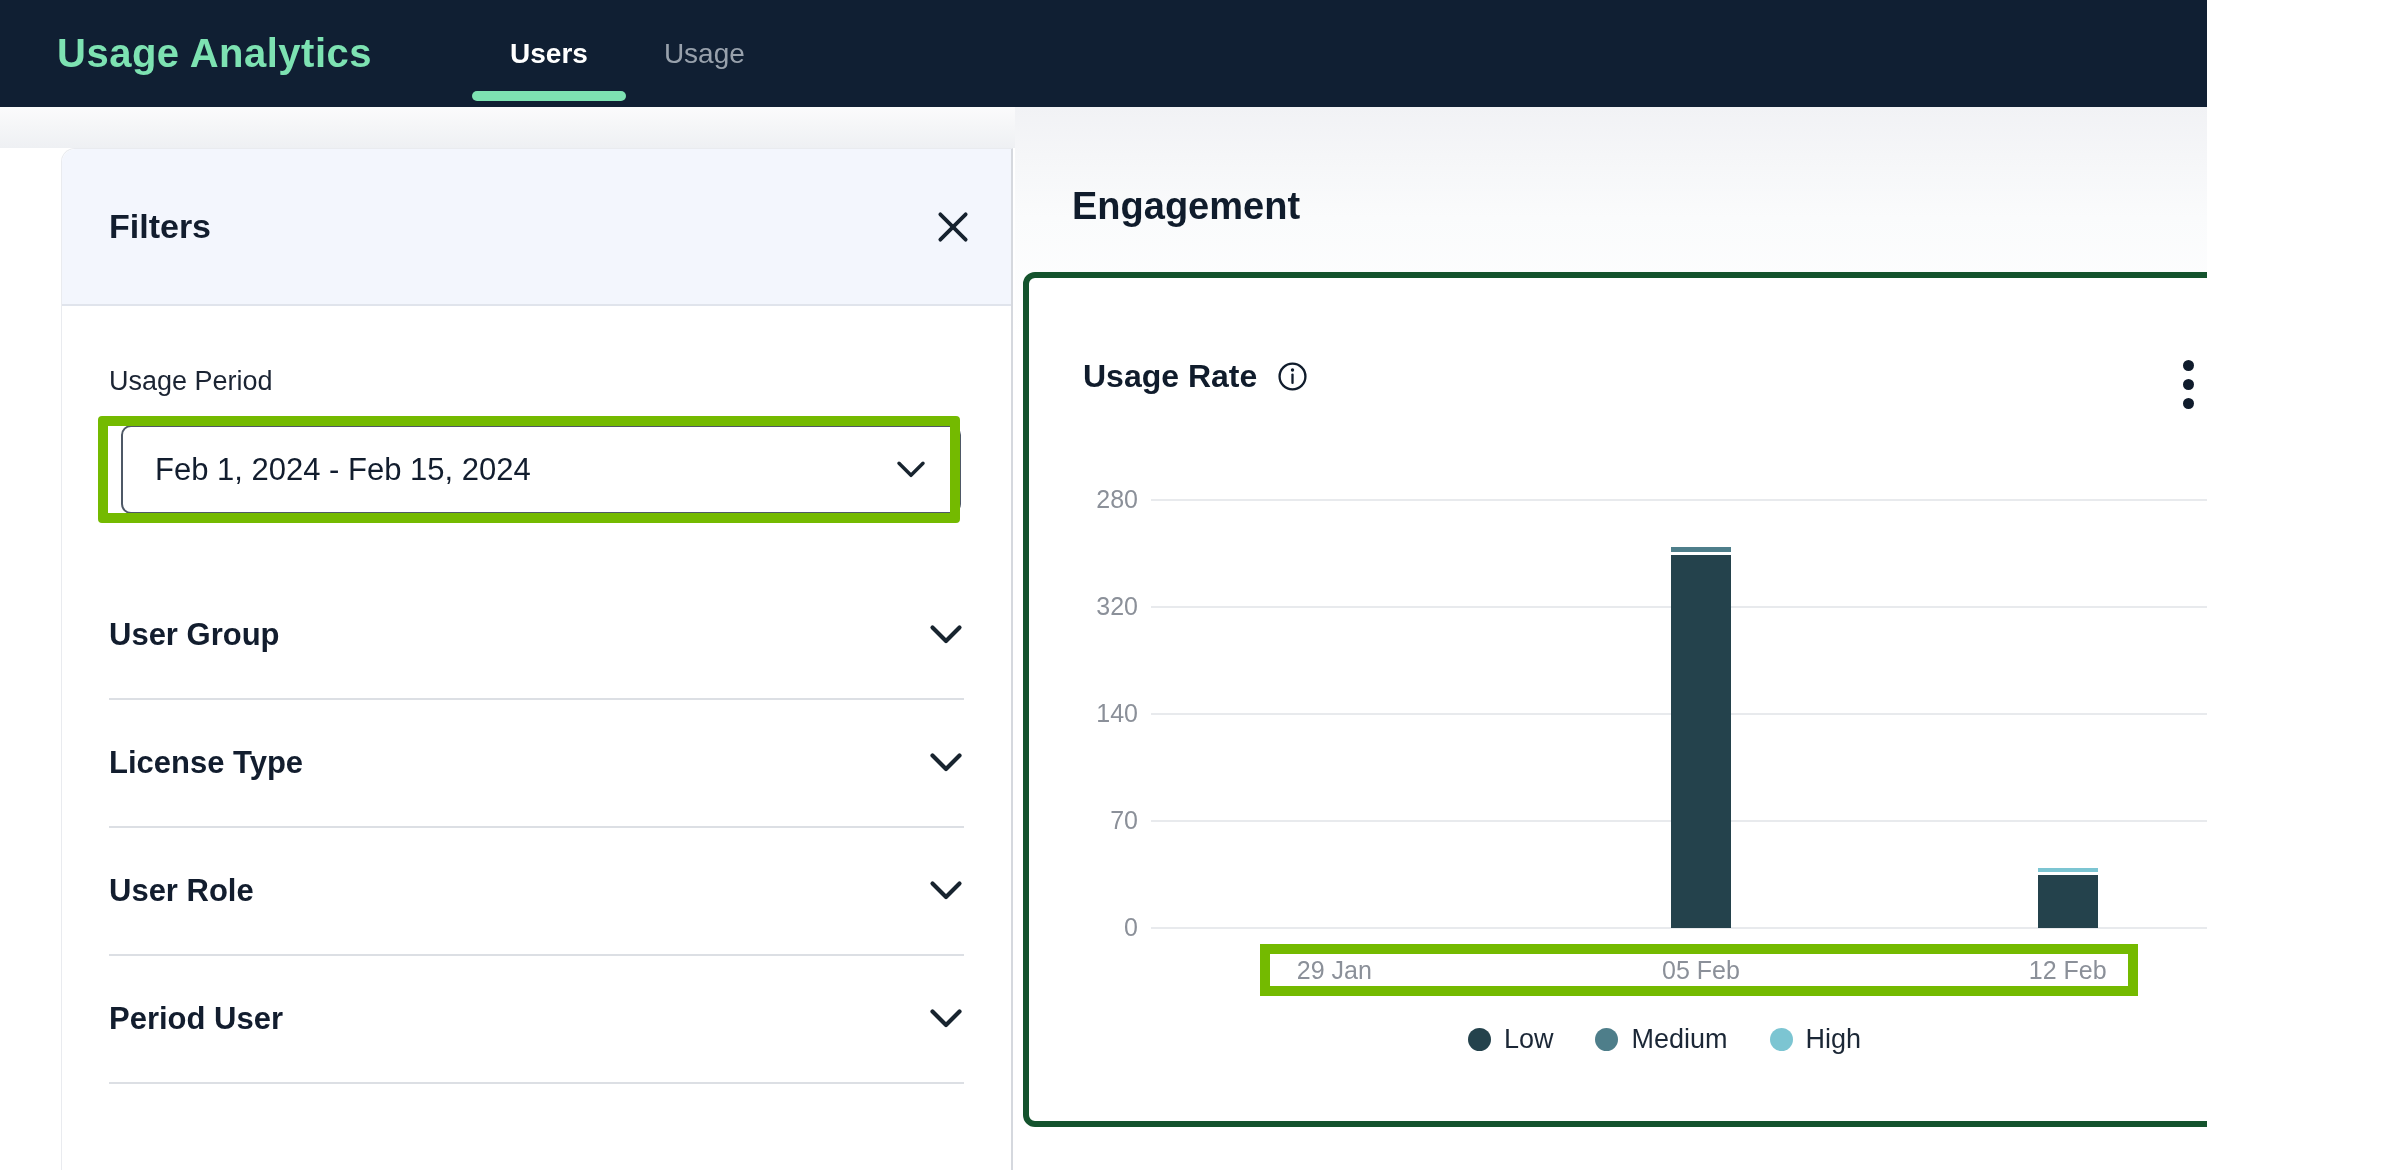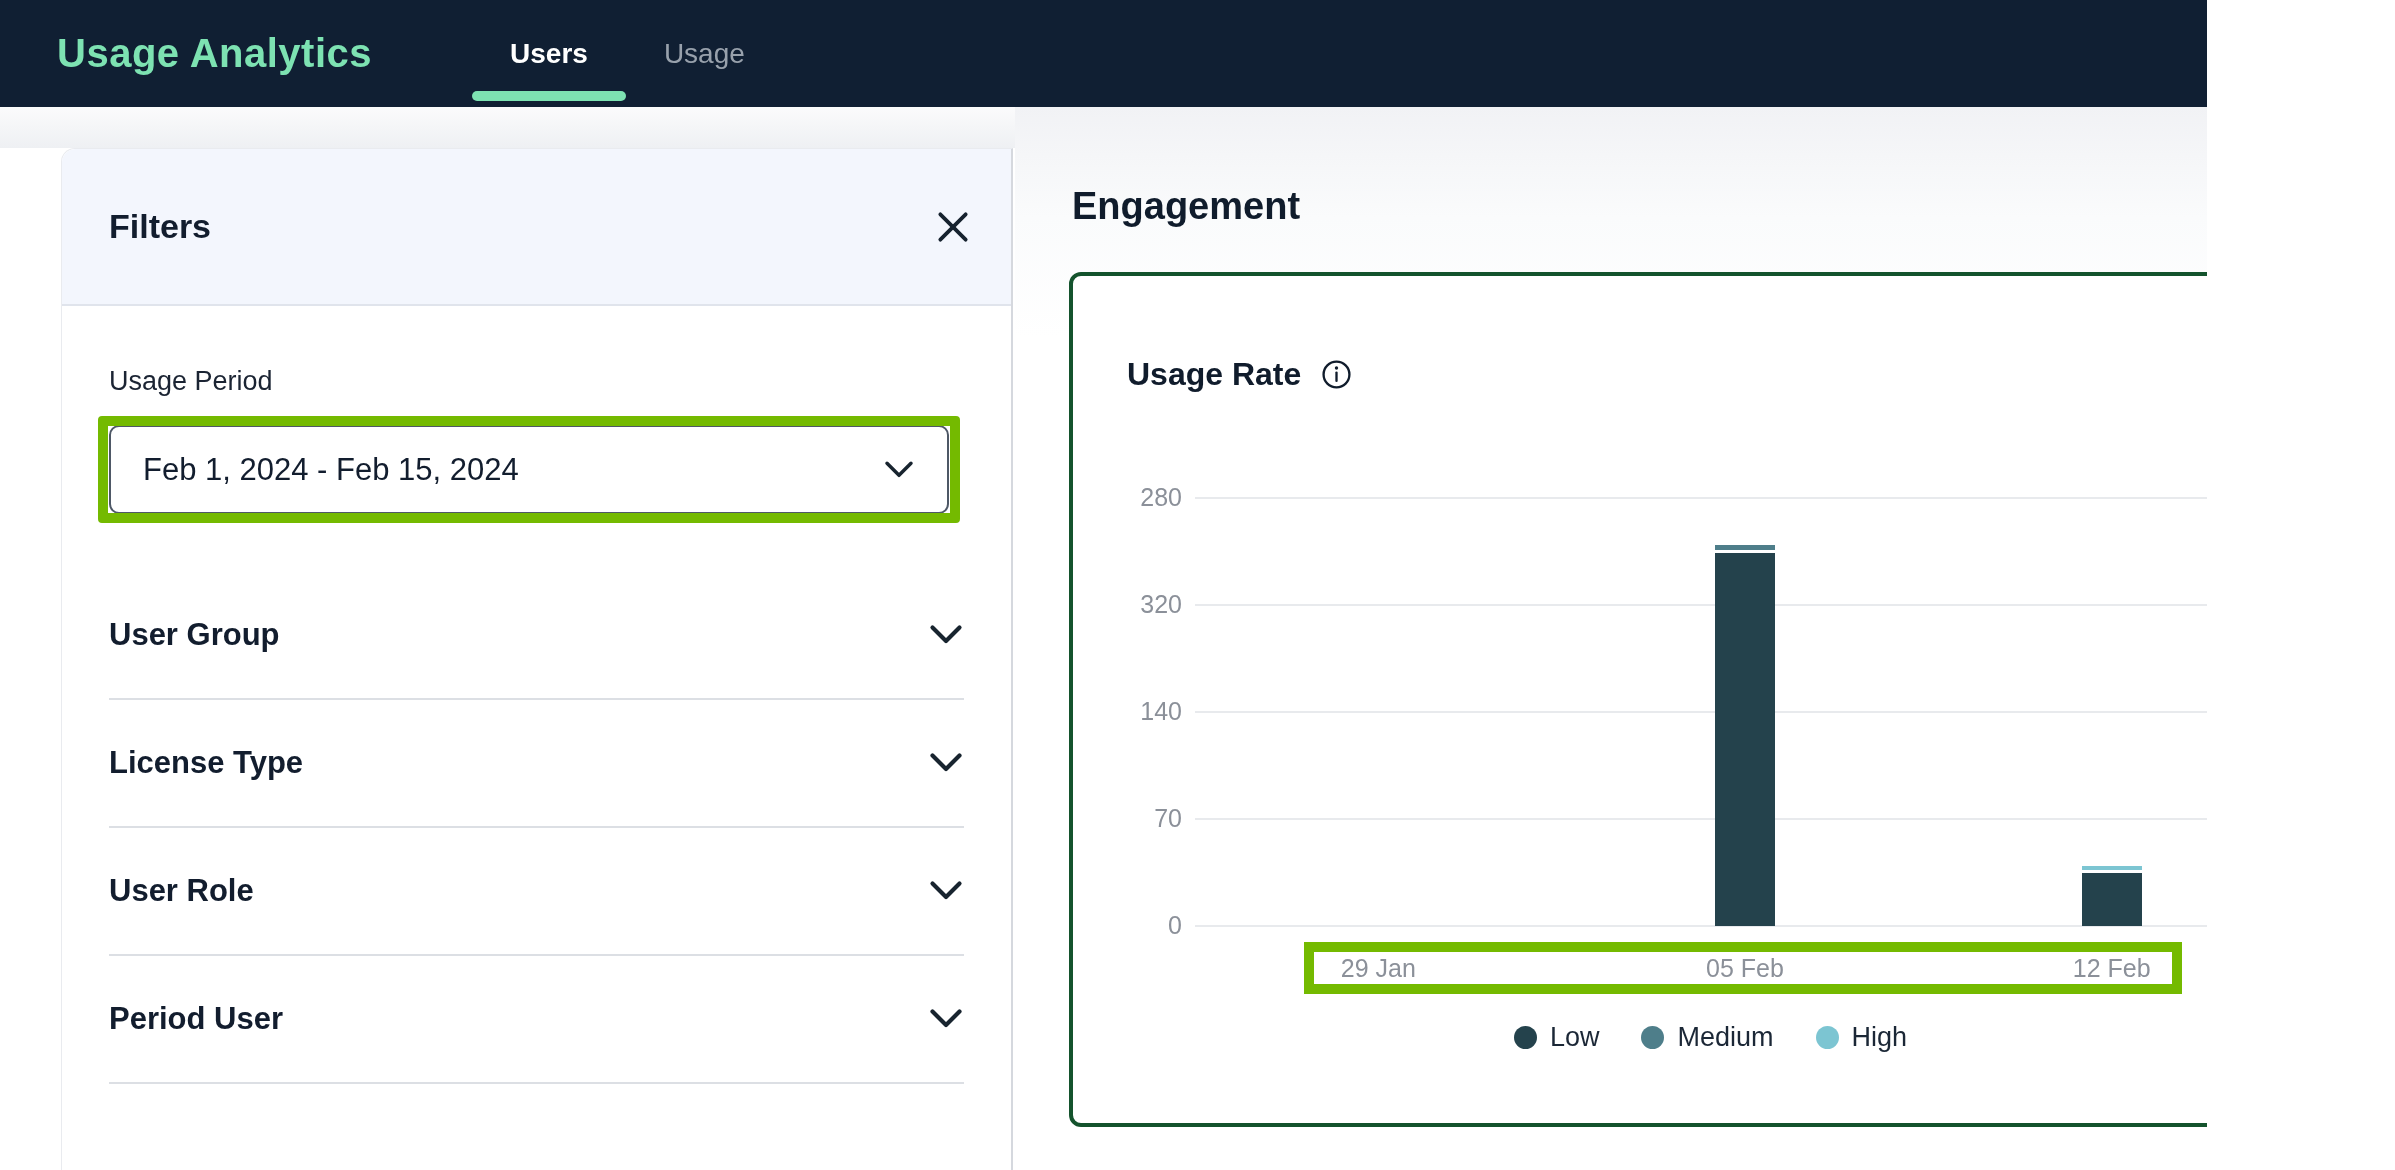--- a/index.html
+++ b/index.html
@@ -24,38 +24,38 @@
   .drawer { position:absolute; left:61px; top:148px; width:952px; height:1022px;
     background:#ffffff; border-right:2px solid #d5d8de; border-radius:14px 0 0 0;
     border-top:1px solid #e9ebef; border-left:1px solid #e9ebef; }
   .drawer-header { height:157px; background:#f3f6fd; border-bottom:2px solid #e0e4ec;
     border-radius:14px 0 0 0; display:flex; align-items:center; justify-content:space-between;
     padding:0 36px 0 47px; }
   .drawer-title { font-size:34px; font-weight:bold; color:#121d2e; }
   .close-btn { width:44px; height:44px; display:flex; align-items:center; justify-content:center; cursor:pointer; background:none; border:none; }
   .drawer-body { padding:0 47px; }
   .field-label { margin-top:60px; font-size:27px; color:#1b2433; }
-  .select-wrap { position:relative; margin-top:28px; height:89px; }
+  .select-wrap { position:relative; margin-top:28px; height:89px;padding-left:12px; }
   .select-box { position:relative; z-index:2; width:840px; height:89px; background:#ffffff;
     border:2px solid #4e5866; border-radius:10px; display:flex; align-items:center;
     justify-content:space-between; padding:0 32px; cursor:pointer; }
   .select-value { font-size:31px; color:#121d2e; }
   .annotation-box { position:absolute; z-index:3; pointer-events:none; border-style:solid; border-width:10px; }
   .annotation-select { left:-11px; top:-9px; width:862px; height:107px; border-radius:4px; }
   .sections { margin-top:58px; }
   .section-row { height:128px; display:flex; align-items:center; justify-content:space-between;
     border-bottom:2px solid #dcdfe4; cursor:pointer; }
   .section-label { font-size:31px; font-weight:bold; color:#121d2e; }
 
   
   .right-area { position:absolute; left:1015px; top:107px; width:1380px; height:1063px;
     background:linear-gradient(180deg,#f1f2f5 0%, #fafbfc 110px, #ffffff 230px); }
   .engagement-heading { position:absolute; left:1072px; top:185px; font-size:38px; font-weight:bold; color:#101c2c; }
-  .card { position:absolute; left:1069px; top:272px; width:1283px; height:855px; background:#ffffff;
-    border:4px solid #14532d; border-radius:12px; }
+  .card { position:absolute; left:1023px; top:272px; width:1283px; height:855px; background:#ffffff;
+    border:6px solid #14532d; border-radius:12px; }
   .card-title-row { position:absolute; left:54px; top:80px; display:flex; align-items:center; gap:20px; }
   .card-title { font-size:32px; font-weight:bold; color:#101c2c; }
   .info-btn { background:none; border:none; display:flex; cursor:pointer; }
   .kebab-btn { position:absolute; right:92px; top:78px; width:40px; height:56px; background:none; border:none;
     display:flex; flex-direction:column; align-items:center; justify-content:center; gap:8px; cursor:pointer; }
   .kebab-dot { width:11px; height:11px; border-radius:50%; background:#101c2c; }
 
   
   .gridline { position:absolute; height:2px; background:#e8eaed; }
   .y-tick { position:absolute; width:150px; text-align:right; font-size:25px; color:#8b9099; }

